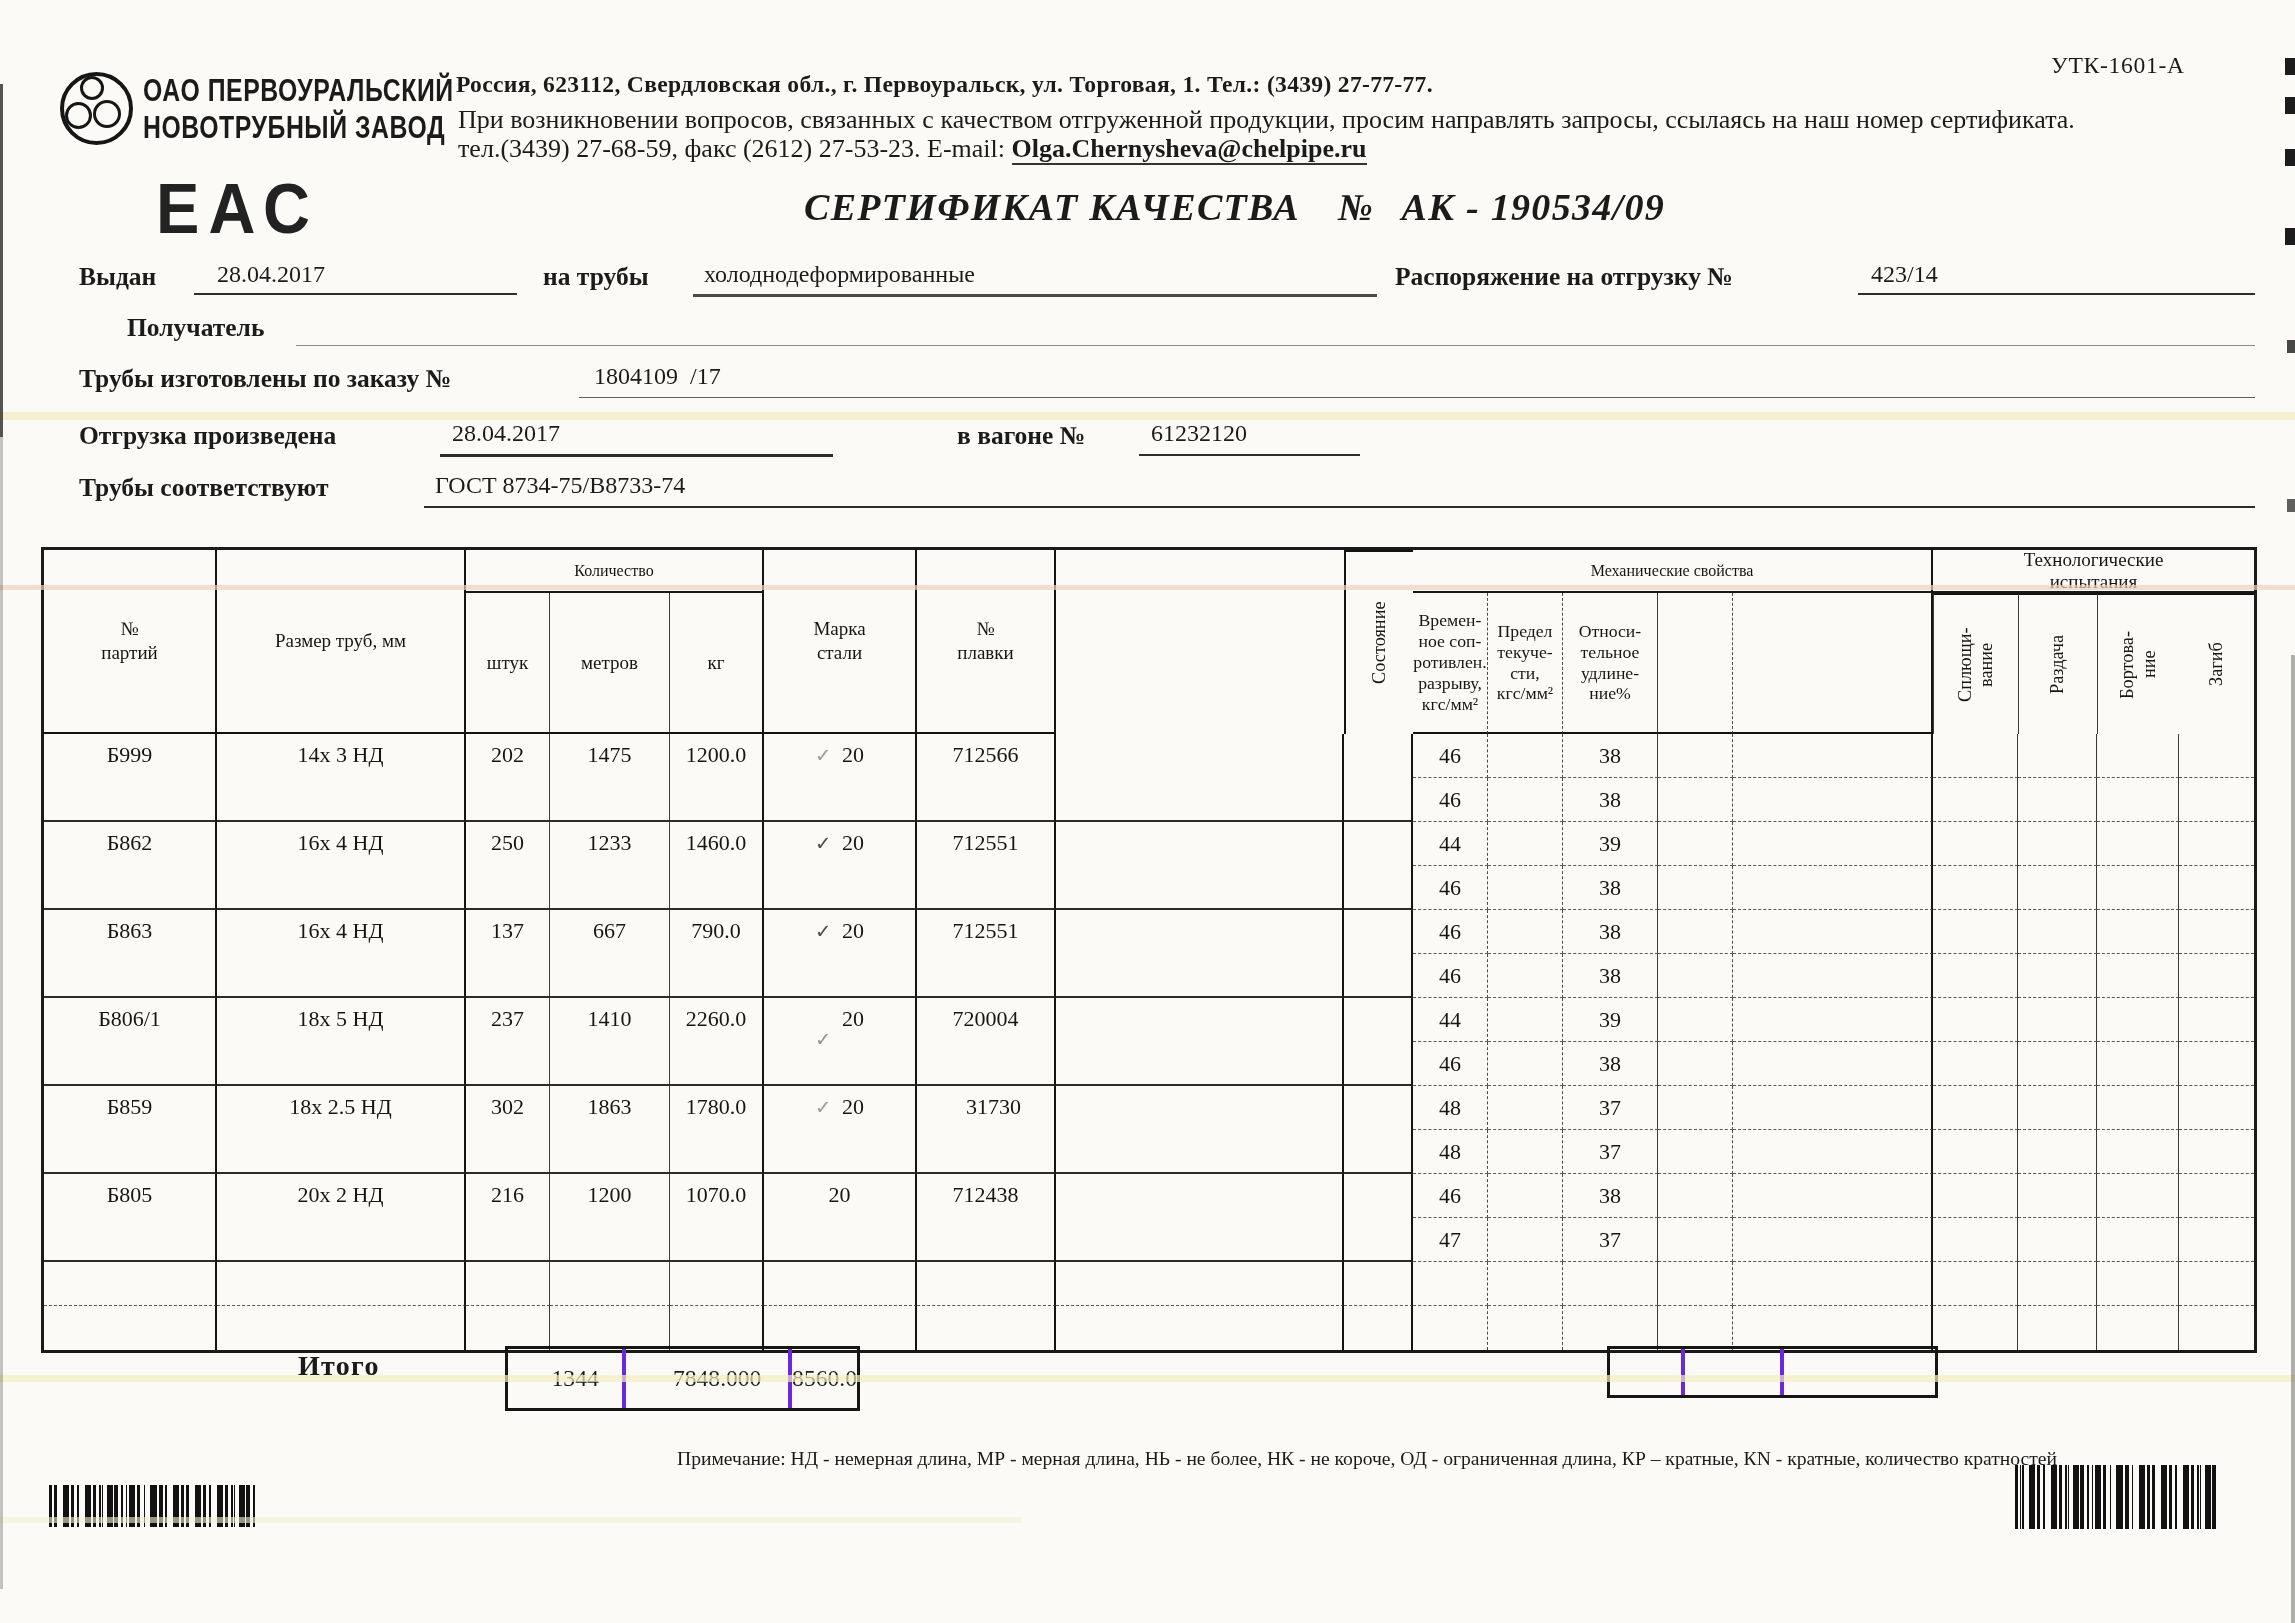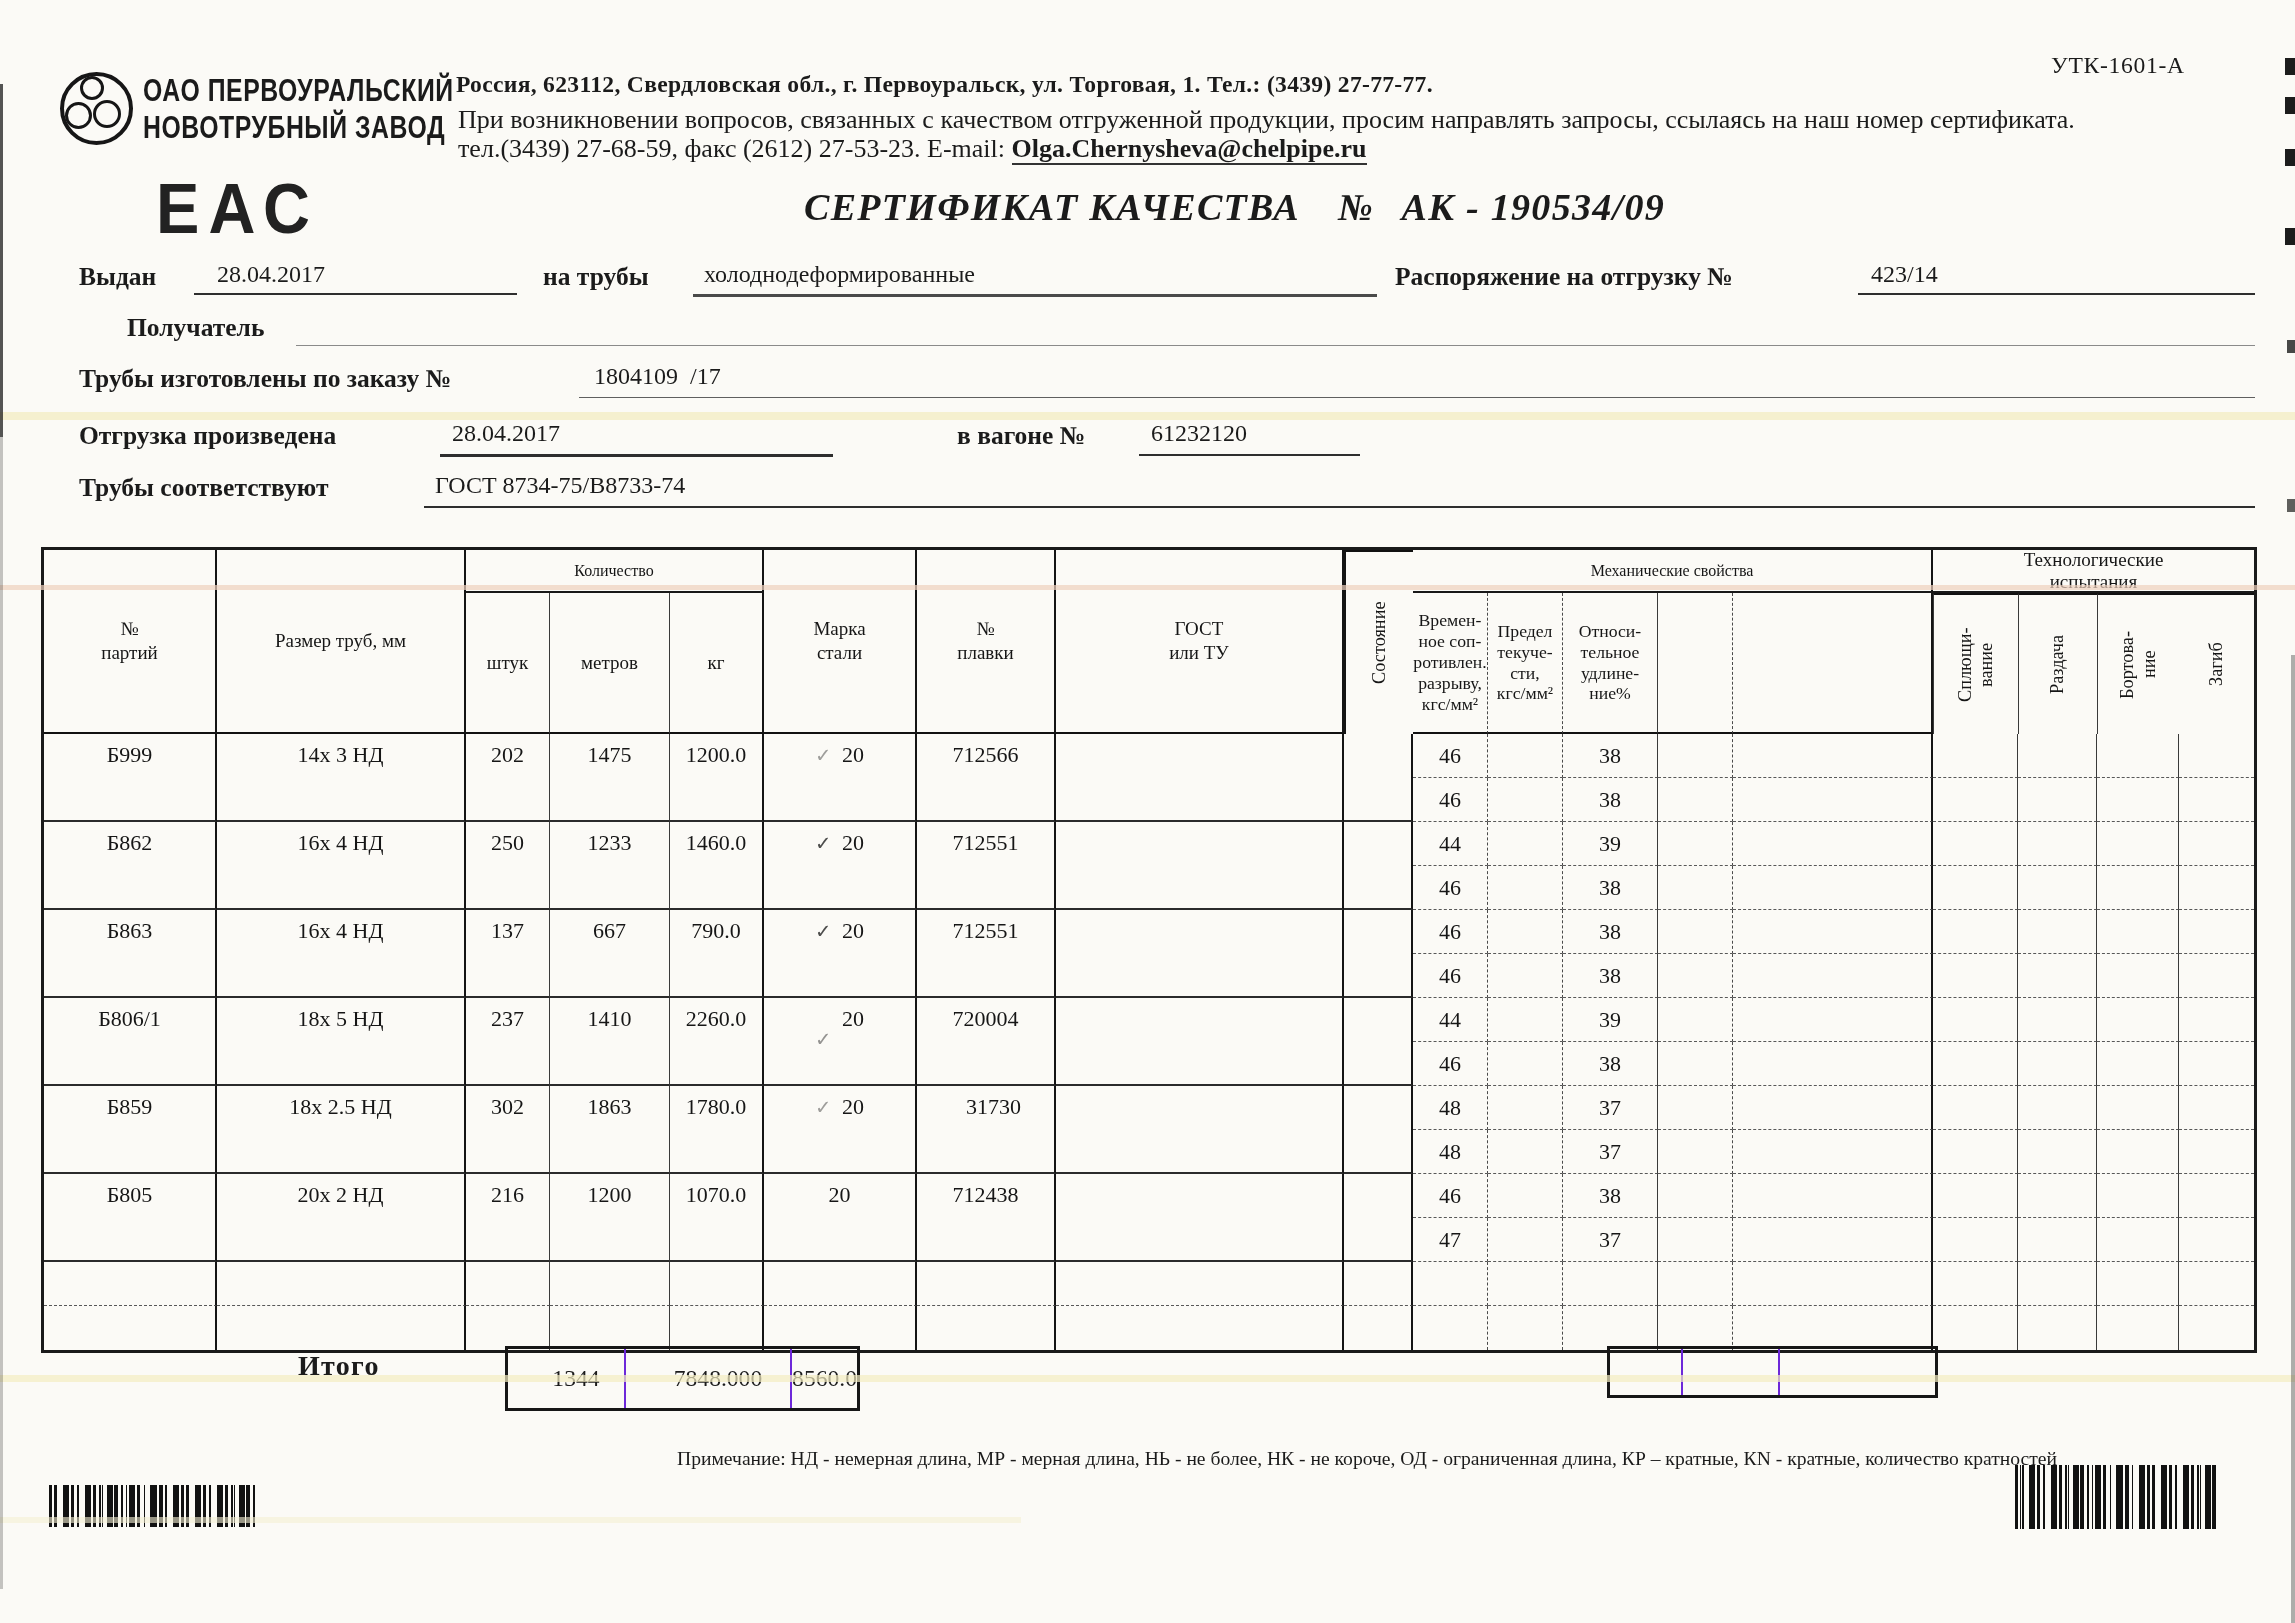--- a/index.html
+++ b/index.html
@@ -49,21 +49,21 @@
   .br-none{border-right:none;}
   .bb4{border-bottom:2.6px solid #111;}
   .bb3{border-bottom:2px solid #181818;}
   .chk{font-size:19.6px;margin-right:10.5px;color:#2f2f2f;}
   .chk.strong{opacity:.85;} .chk.faint{opacity:.45;}
   .chk.low{opacity:.5;transform:translateY(19.6px);}
   
   .tot-label{font-weight:bold;font-size:28px;letter-spacing:1.3px;}
   .tot-box{border:3.3px solid #161616;display:flex;background:transparent;}
   .tot-cell{display:flex;align-items:center;justify-content:center;font-size:23.6px;}
-  .tot-div{border-right:2px solid #6d28d9;padding-left:20px;}
+  .tot-div{border-right:4px solid #6d28d9;padding-left:20px;}
   .note{font-size:19.6px;white-space:nowrap;}
   
   .art{position:absolute;pointer-events:none;}
   .bc{position:absolute;
       background-image:
         repeating-linear-gradient(90deg,#111 0 2.6px,transparent 2.6px 6.5px,#111 6.5px 8.5px,transparent 8.5px 14.4px,#111 14.4px 19.6px,transparent 19.6px 22px),
         repeating-linear-gradient(90deg,transparent 0 4.6px,#131313 4.6px 5.9px,transparent 5.9px 17px,#131313 17px 18.3px,transparent 18.3px 24px);}
   .edge{position:absolute;background:#1c1c1c;}
 </style>
 </head>
@@ -124,22 +124,20 @@
 партий</div>
   <div class="c hd bb4 br-thick" style="grid-column:2;grid-row:1 / span 2;">Размер труб, мм</div>
   <div class="c hg bb3 br-thick" style="grid-column:3 / span 3;grid-row:1;">Количество</div>
   <div class="c hd bb4 br-thin" style="grid-column:3;grid-row:2;">штук</div>
   <div class="c hd bb4 br-thin" style="grid-column:4;grid-row:2;">метров</div>
   <div class="c hd bb4 br-thick" style="grid-column:5;grid-row:2;">кг</div>
   <div class="c hd bb4 br-thick" style="grid-column:6;grid-row:1 / span 2;">Марка
 стали</div>
   <div class="c hd bb4 br-thick" style="grid-column:7;grid-row:1 / span 2;">№
 плавки</div>
-  <div class="c hd bb4 br-thick" style="grid-column:8;grid-row:1 / span 2;">ГОСТ
-или ТУ</div>
   <div class="c vert bb4 br-thick" style="grid-column:9;grid-row:1 / span 2;">Состояние</div>
   <div class="c hg bb3 br-thick" style="grid-column:10 / span 5;grid-row:1;">Механические свойства</div>
   <div class="c hm bb4 br-dash" style="grid-column:10;grid-row:2;white-space:pre-line;">Времен-
 ное соп-
 ротивлен.
 разрыву,
 кгс/мм²</div>
   <div class="c hm bb4 br-dash" style="grid-column:11;grid-row:2;white-space:pre-line;">Предел
 текуче-
 сти,

